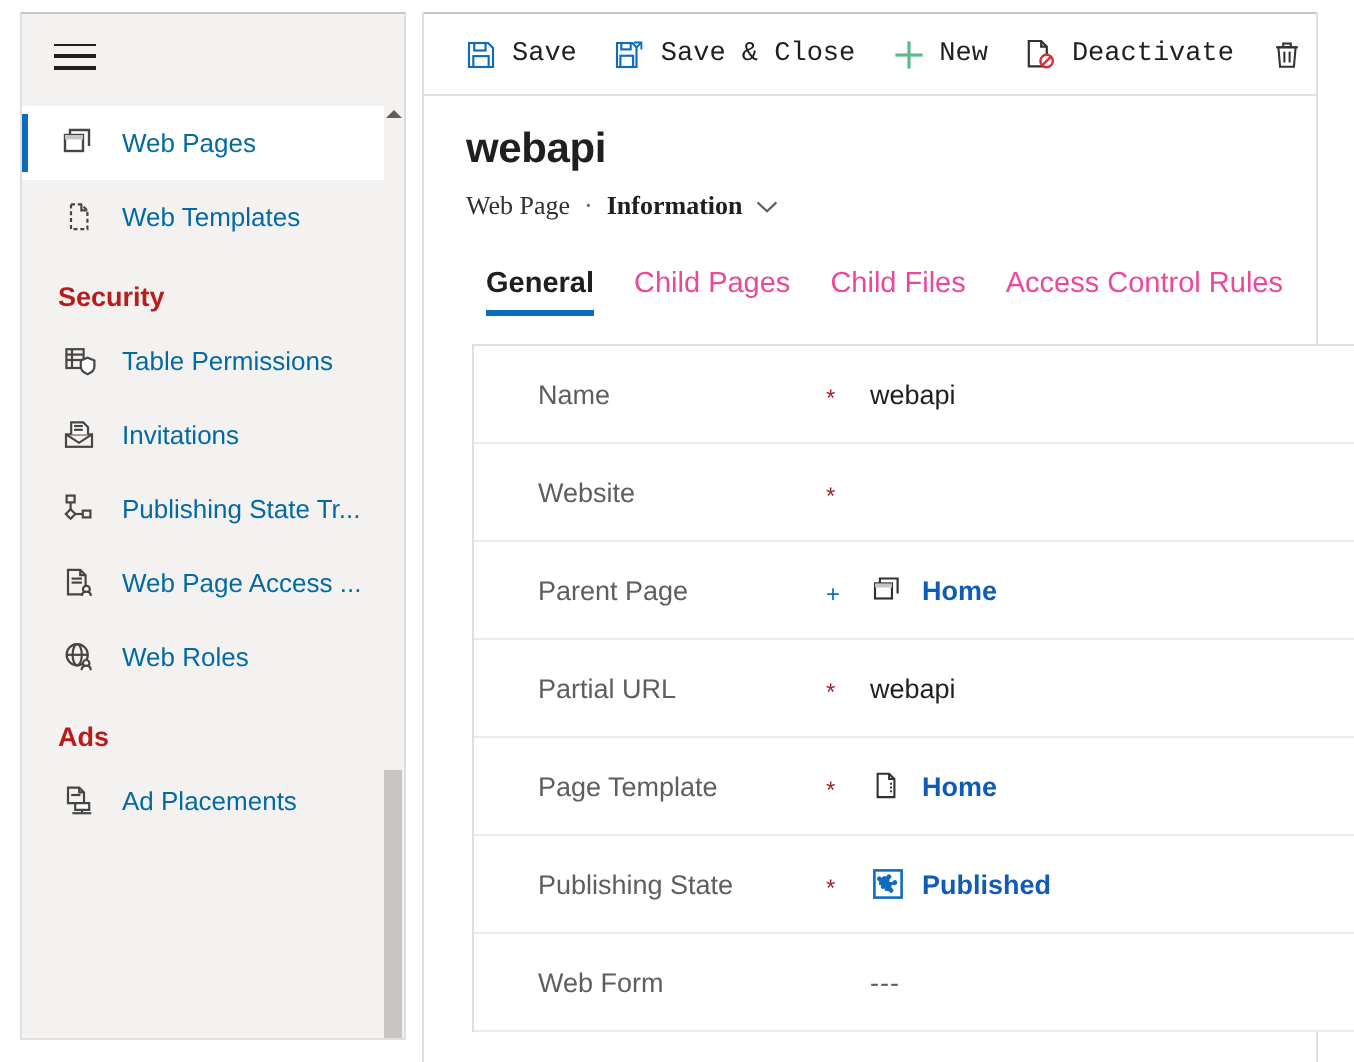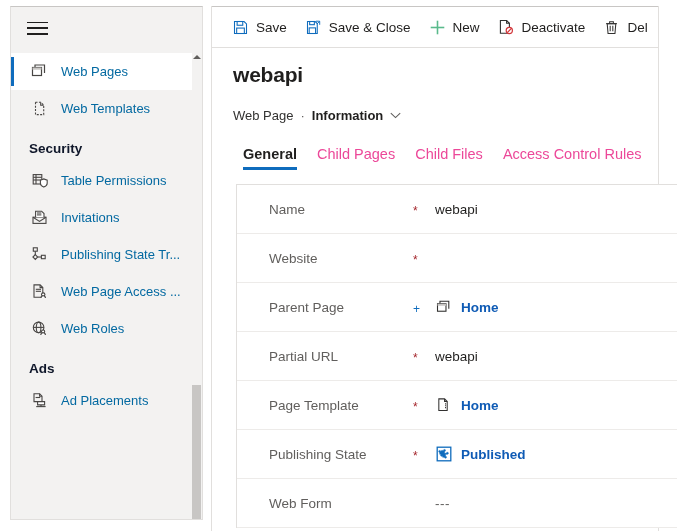--- a/index.html
+++ b/index.html
@@ -72,21 +72,21 @@
   .nav-icon svg { display: block; }
   .nav-label {
     font-size: 13px;
     color: #0369a1;
     white-space: nowrap;
     overflow: hidden;
   }
   .nav-group {
     font-size: 13.5px;
     font-weight: bold;
-    color: #0f172a;
+    color: #b91c1c;
     padding: 14px 0 6px 18px;
   }
 
   
   .sb-track {
     position: absolute;
     right: 1px; top: 43px;
     width: 9px; bottom: 1px;
     background: #f3f2f1;
   }
@@ -129,20 +129,21 @@
     box-sizing: border-box;
     overflow: hidden;
     white-space: nowrap;
   }
   .cmd {
     display: flex; align-items: center;
     height: 100%;
     padding: 0 9px;
     cursor: pointer;
     flex: 0 0 auto;
+    font-family: Liberation Mono, monospace;
   }
   .cmd-icon {
     width: 17px; height: 17px;
     display:flex; align-items:center; justify-content:center;
     margin-right: 7px;
   }
   .cmd-icon svg { display:block; }
   .cmd-label {
     font-size: 13.5px; color: #201f1e;
   }
@@ -153,23 +154,24 @@
   }
   .rec-title {
     font-size: 21px;
     font-weight: bold;
     color: #201f1e;
     line-height: 26px;
     letter-spacing: -0.2px;
   }
   .rec-sub {
     display: flex; align-items: center;
-    margin-top: 20px;
+    margin-top: 7px;
     font-size: 13px;
     color: #323130;
+    font-family: Liberation Serif, serif;
   }
   .rec-sub .ent { font-weight: normal; }
   .rec-sub .dot { margin: 0 7px; color: #605e5c; }
   .form-sel {
     display: flex; align-items: center;
     cursor: pointer;
   }
   .form-sel .nm { font-weight: bold; color: #201f1e; }
   .chev { margin-left: 7px; display: flex; align-items: center; }
 

